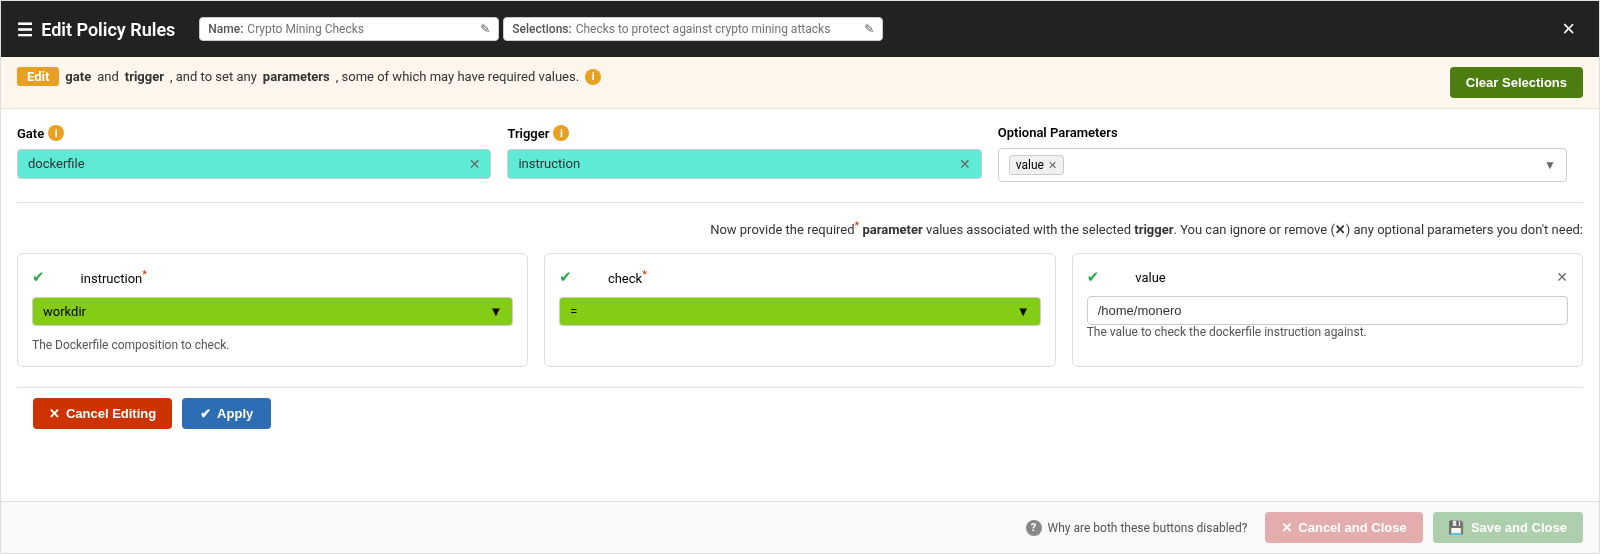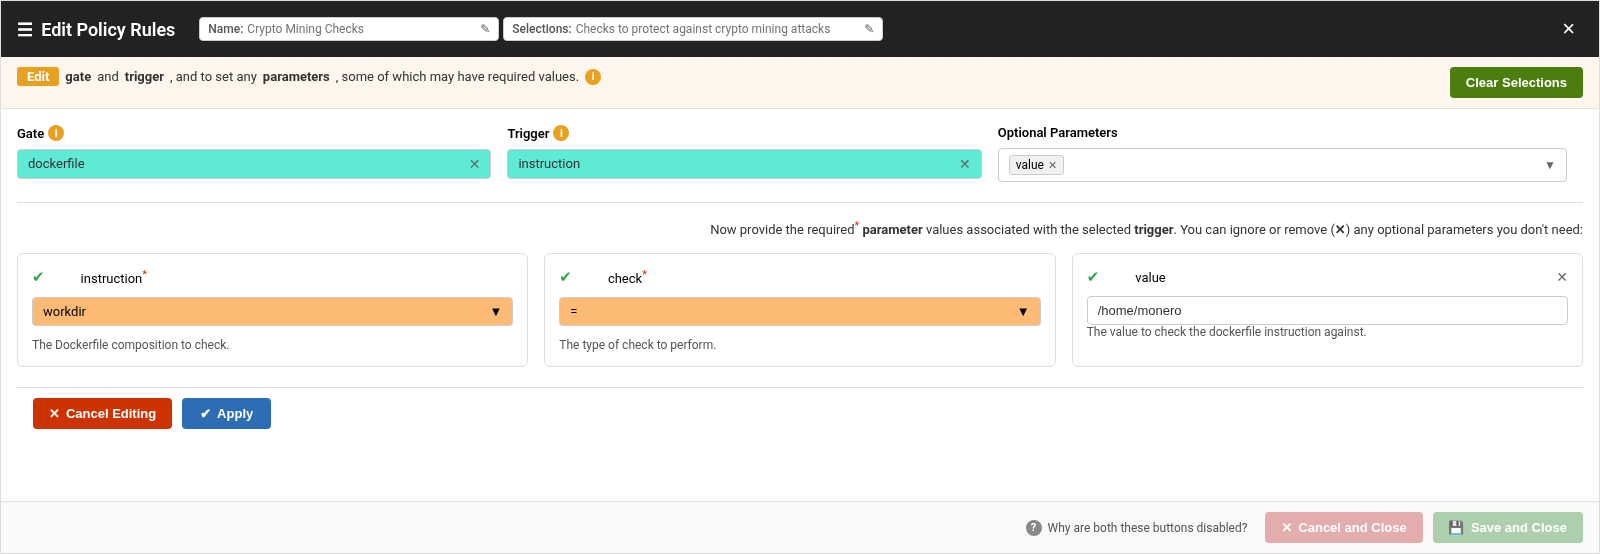--- a/index.html
+++ b/index.html
@@ -258,21 +258,21 @@
       cursor: pointer;
       color: #666;
       font-size: 14px;
     }
     .param-card-select {
       width: 100%;
       border: 1px solid #ccc;
       border-radius: 4px;
       padding: 6px 10px;
       font-size: 13px;
-      background: #fdba74;
+      background: #84cc16;
       display: flex;
       align-items: center;
       justify-content: space-between;
       cursor: pointer;
       margin-bottom: 12px;
     }
     .param-card-input {
       width: 100%;
       border: 1px solid #ccc;
       border-radius: 4px;
@@ -481,21 +481,20 @@
 
       <div class="param-card">
         <div class="param-card-header">
           <span class="check-icon">✔</span>
           <span class="param-card-name">check<sup class="required-star">*</sup></span>
         </div>
         <div class="param-card-select">
           <span>=</span>
           <span>▼</span>
         </div>
-        <div class="param-card-desc">The type of check to perform.</div>
       </div>
 
       <div class="param-card">
         <div class="param-card-header">
           <span class="check-icon">✔</span>
           <span class="param-card-name">value</span>
           <span class="param-card-remove">✕</span>
         </div>
         <input class="param-card-input" type="text" value="/home/monero" style="">
         <div class="param-card-desc">The value to check the dockerfile instruction against.</div>

